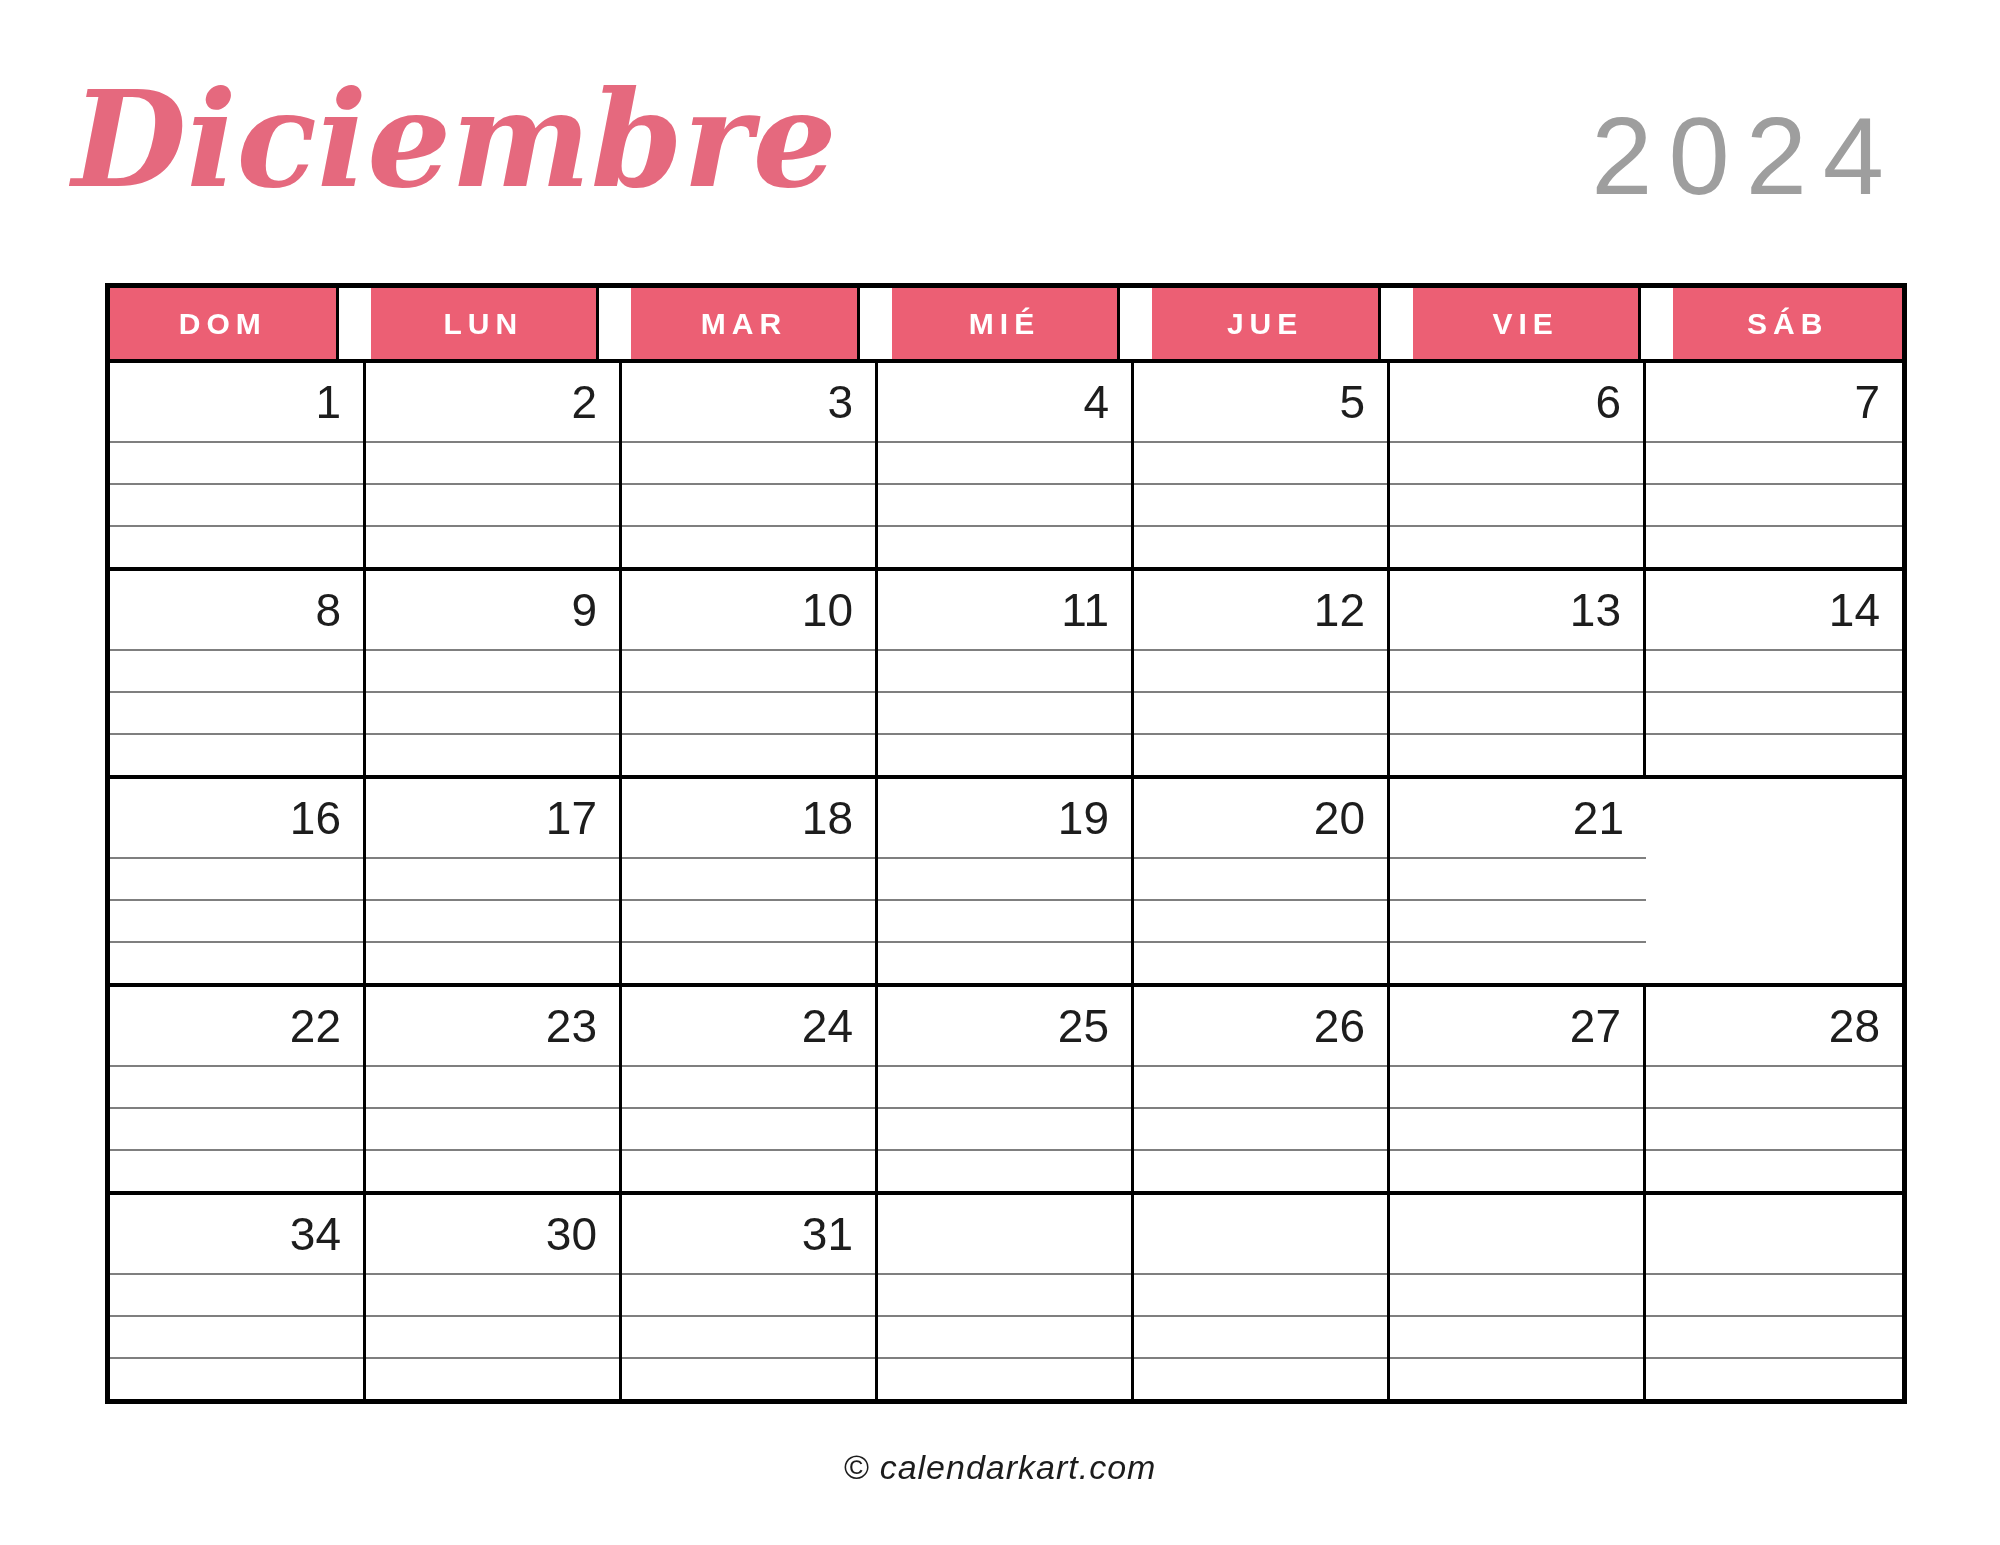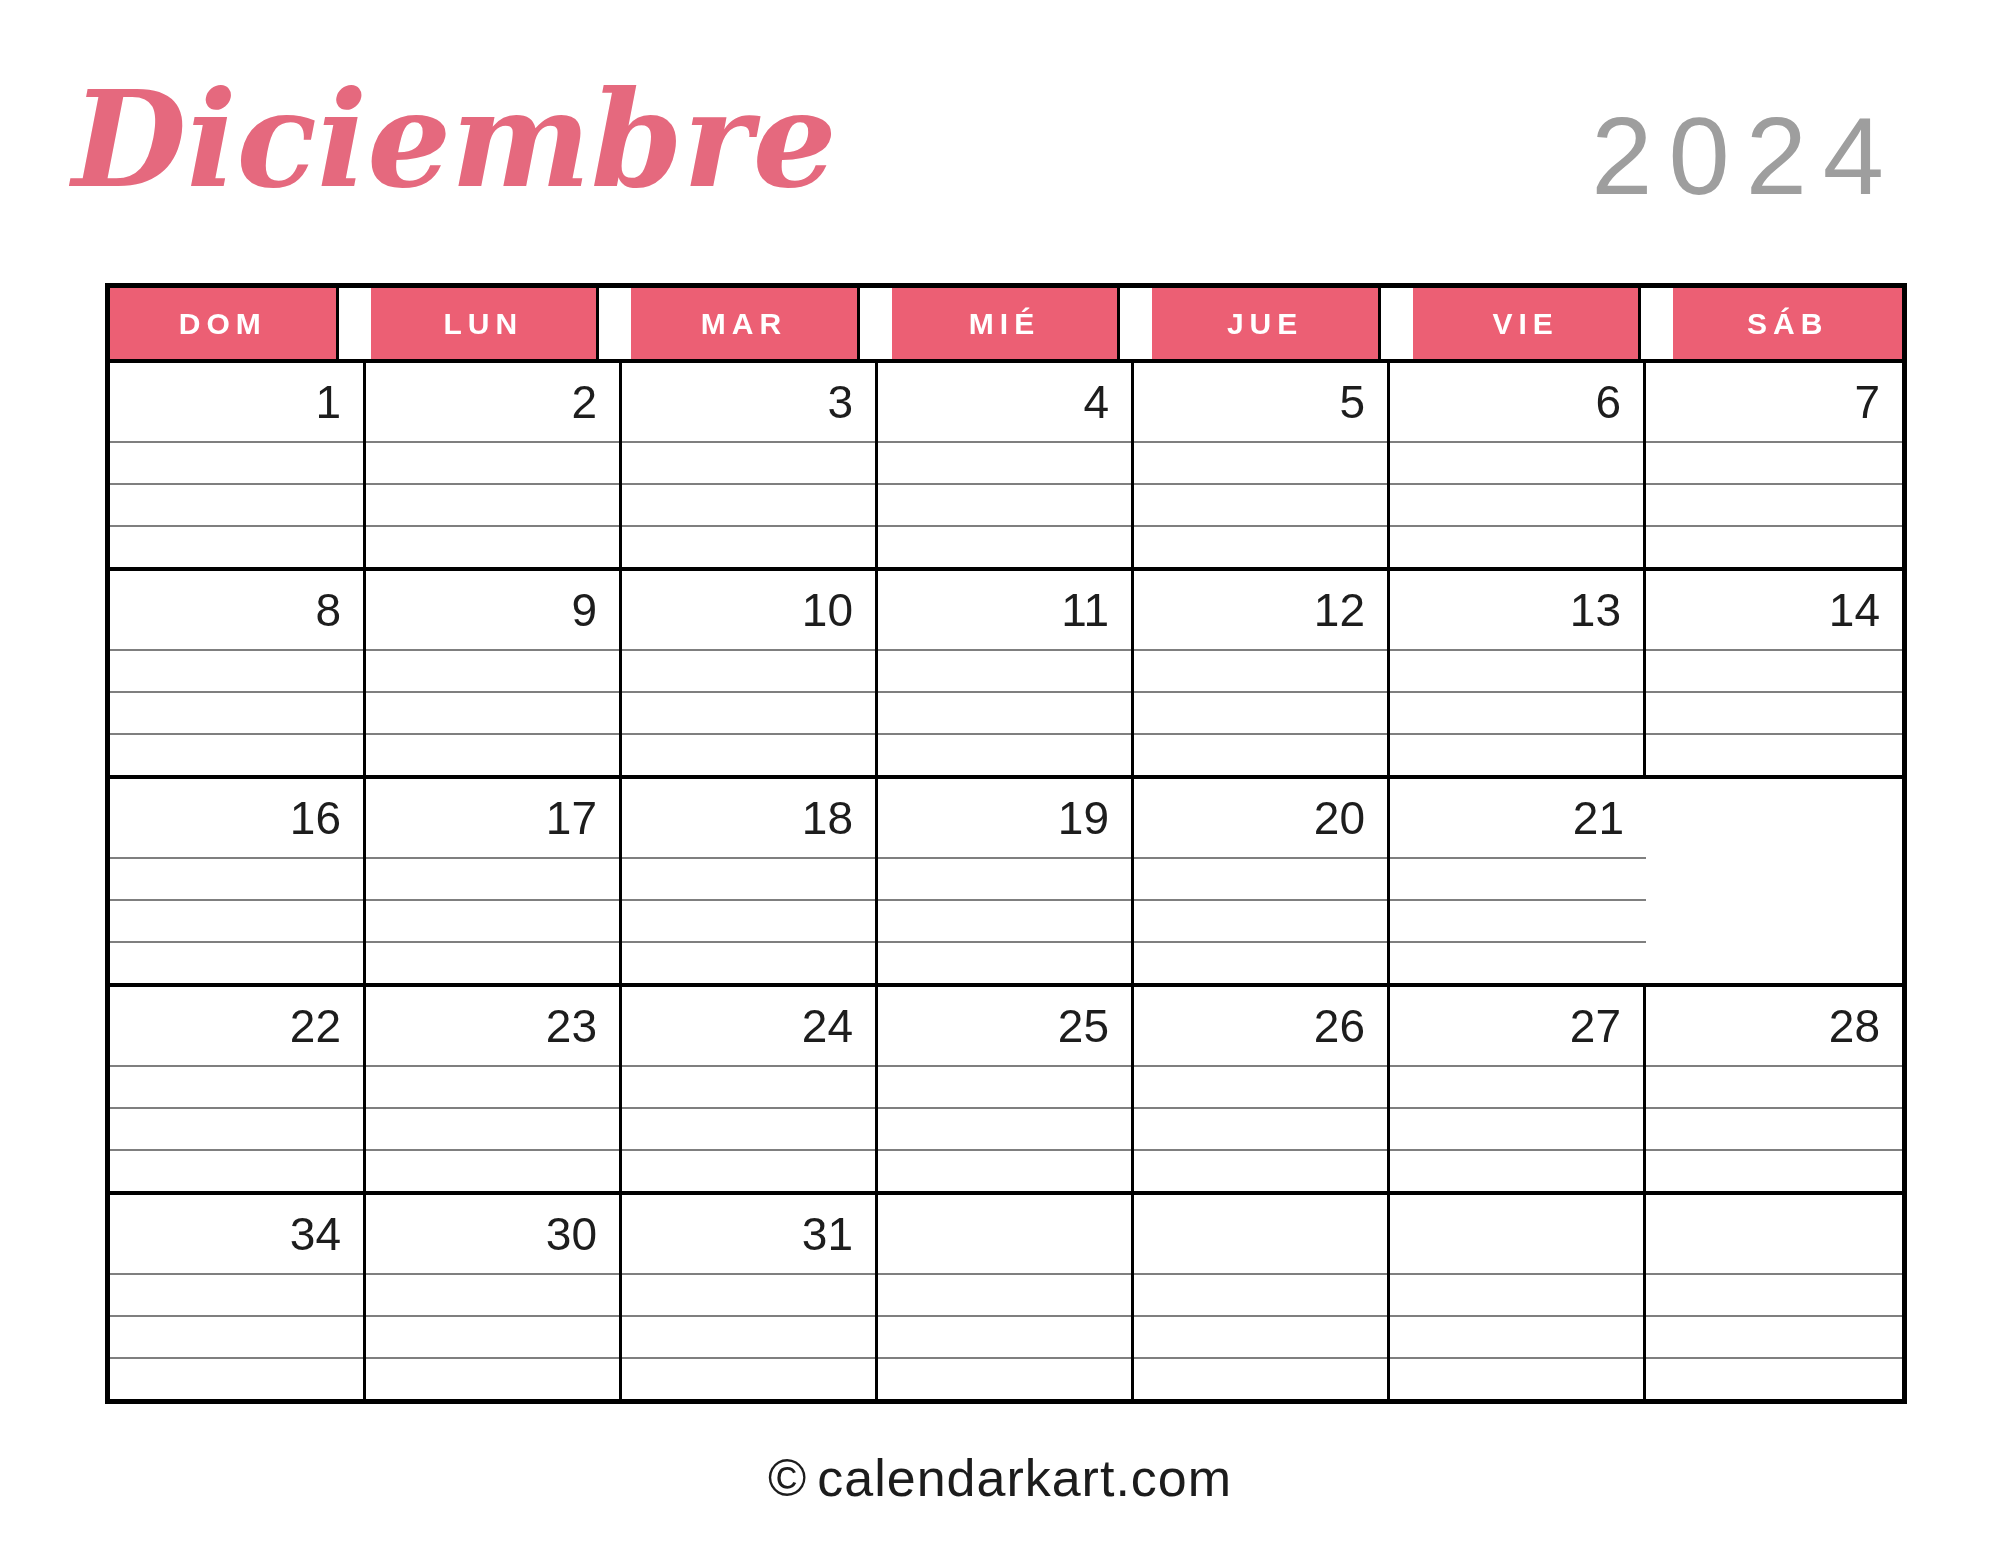--- a/index.html
+++ b/index.html
@@ -83,23 +83,24 @@
   .rule {
     height: 42px;
     border-top: 2px solid #7f7f7f;
   }
   .footer {
     position: absolute;
     left: 0;
     width: 100%;
     top: 1448px;
     text-align: center;
-    font-size: 52px;
+    font-size: 34px;
     color: #1c1c1c;
     letter-spacing: 1px;
+    font-style: italic;
   }
   .footer .copyright-symbol { margin-right: 10px; }
 </style>
 </head>
 <body>
 
 <div class="page">
 
   <div class="month-title">Diciembre</div>
 

